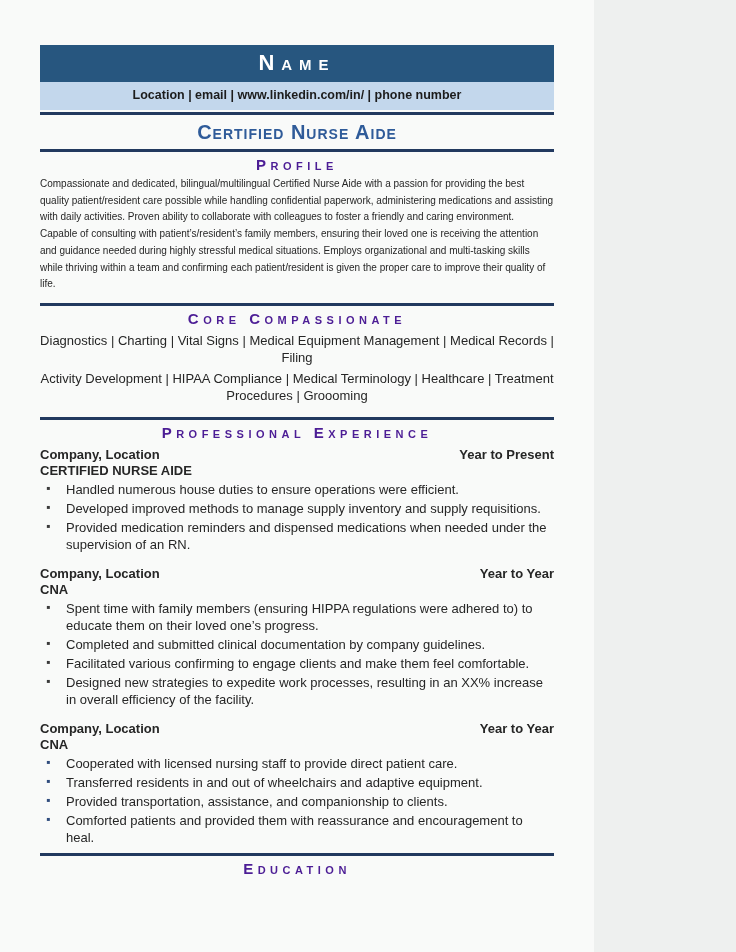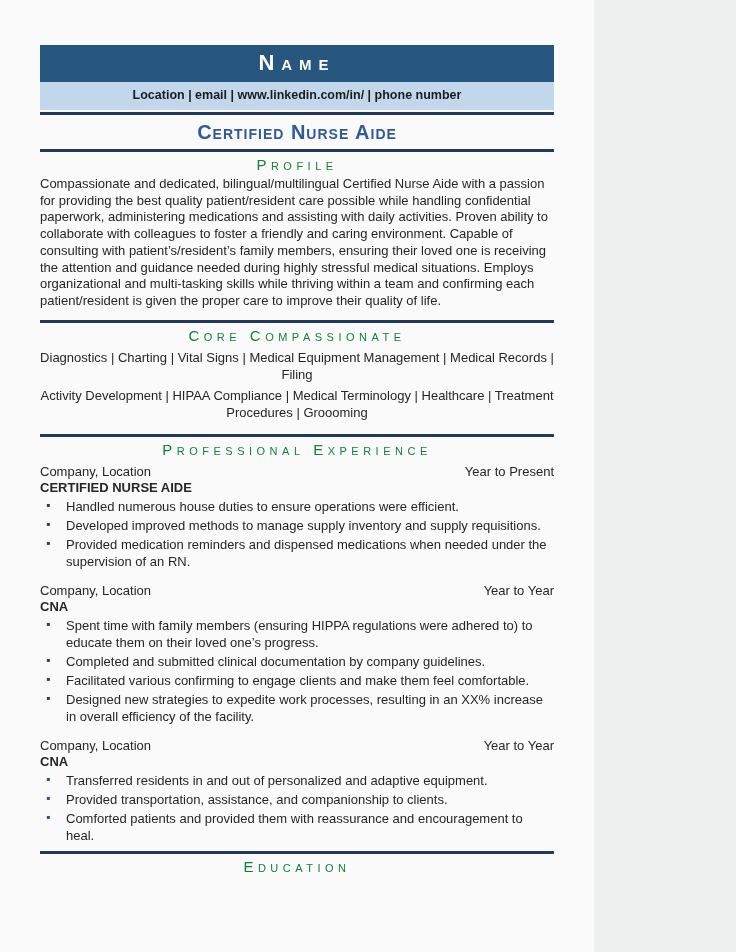--- a/index.html
+++ b/index.html
@@ -49,48 +49,48 @@
     color: var(--title-text, #2F5B99);
     font-weight: bold;
     font-size: 20px;
     line-height: 26px;
     font-variant: small-caps;
     letter-spacing: 1px;
     margin: 4px 0 4px 0;
   }
   .section-heading {
     text-align: center;
-    font-weight: normal;
+    font-weight: bold;
     font-size: 15px;
     line-height: 19px;
     font-variant: small-caps;
     letter-spacing: 4.5px;
-    color: #15803d;
+    color: #4c1d95;
     margin: 3px 0 2px 0;
   }
   .profile-text {
-    font-size: 13px;
+    font-size: 10px;
     line-height: 16.7px;
     margin-top: 1px;
   }
   .rule-above-core { margin-top: 10px; }
   .prof-line {
     text-align: center;
     font-size: 13px;
     line-height: 17px;
     margin-top: 4px;
   }
   .rule-above-exp { margin-top: 13px; }
 
   .job { margin-top: 13px; }
   .job-first { margin-top: 5px; }
   .job-header {
     display: flex;
     justify-content: space-between;
-    font-weight: normal;
+    font-weight: bold;
     font-size: 13px;
     line-height: 16px;
   }
   .job-title {
     font-weight: bold;
     font-size: 13px;
     line-height: 16px;
   }
   ul.bullets { list-style: none; margin-top: 2px; }
   .bullets li {
@@ -171,21 +171,22 @@
       </ul>
     </div>
 
     <div class="job">
       <div class="job-header">
         <span>Company, Location</span>
         <span>Year to Year</span>
       </div>
       <div class="job-title">CNA</div>
       <ul class="bullets bullets-navy">
-        <li>Transferred residents in and out of personalized and adaptive equipment.</li>
+        <li>Cooperated with licensed nursing staff to provide direct patient care.</li>
+        <li>Transferred residents in and out of wheelchairs and adaptive equipment.</li>
         <li>Provided transportation, assistance, and companionship to clients.</li>
         <li>Comforted patients and provided them with reassurance and encouragement to heal.</li>
       </ul>
     </div>
 
     <div class="rule rule-above-edu"></div>
 
     <div class="section-heading">Education</div>
 
   </div>

